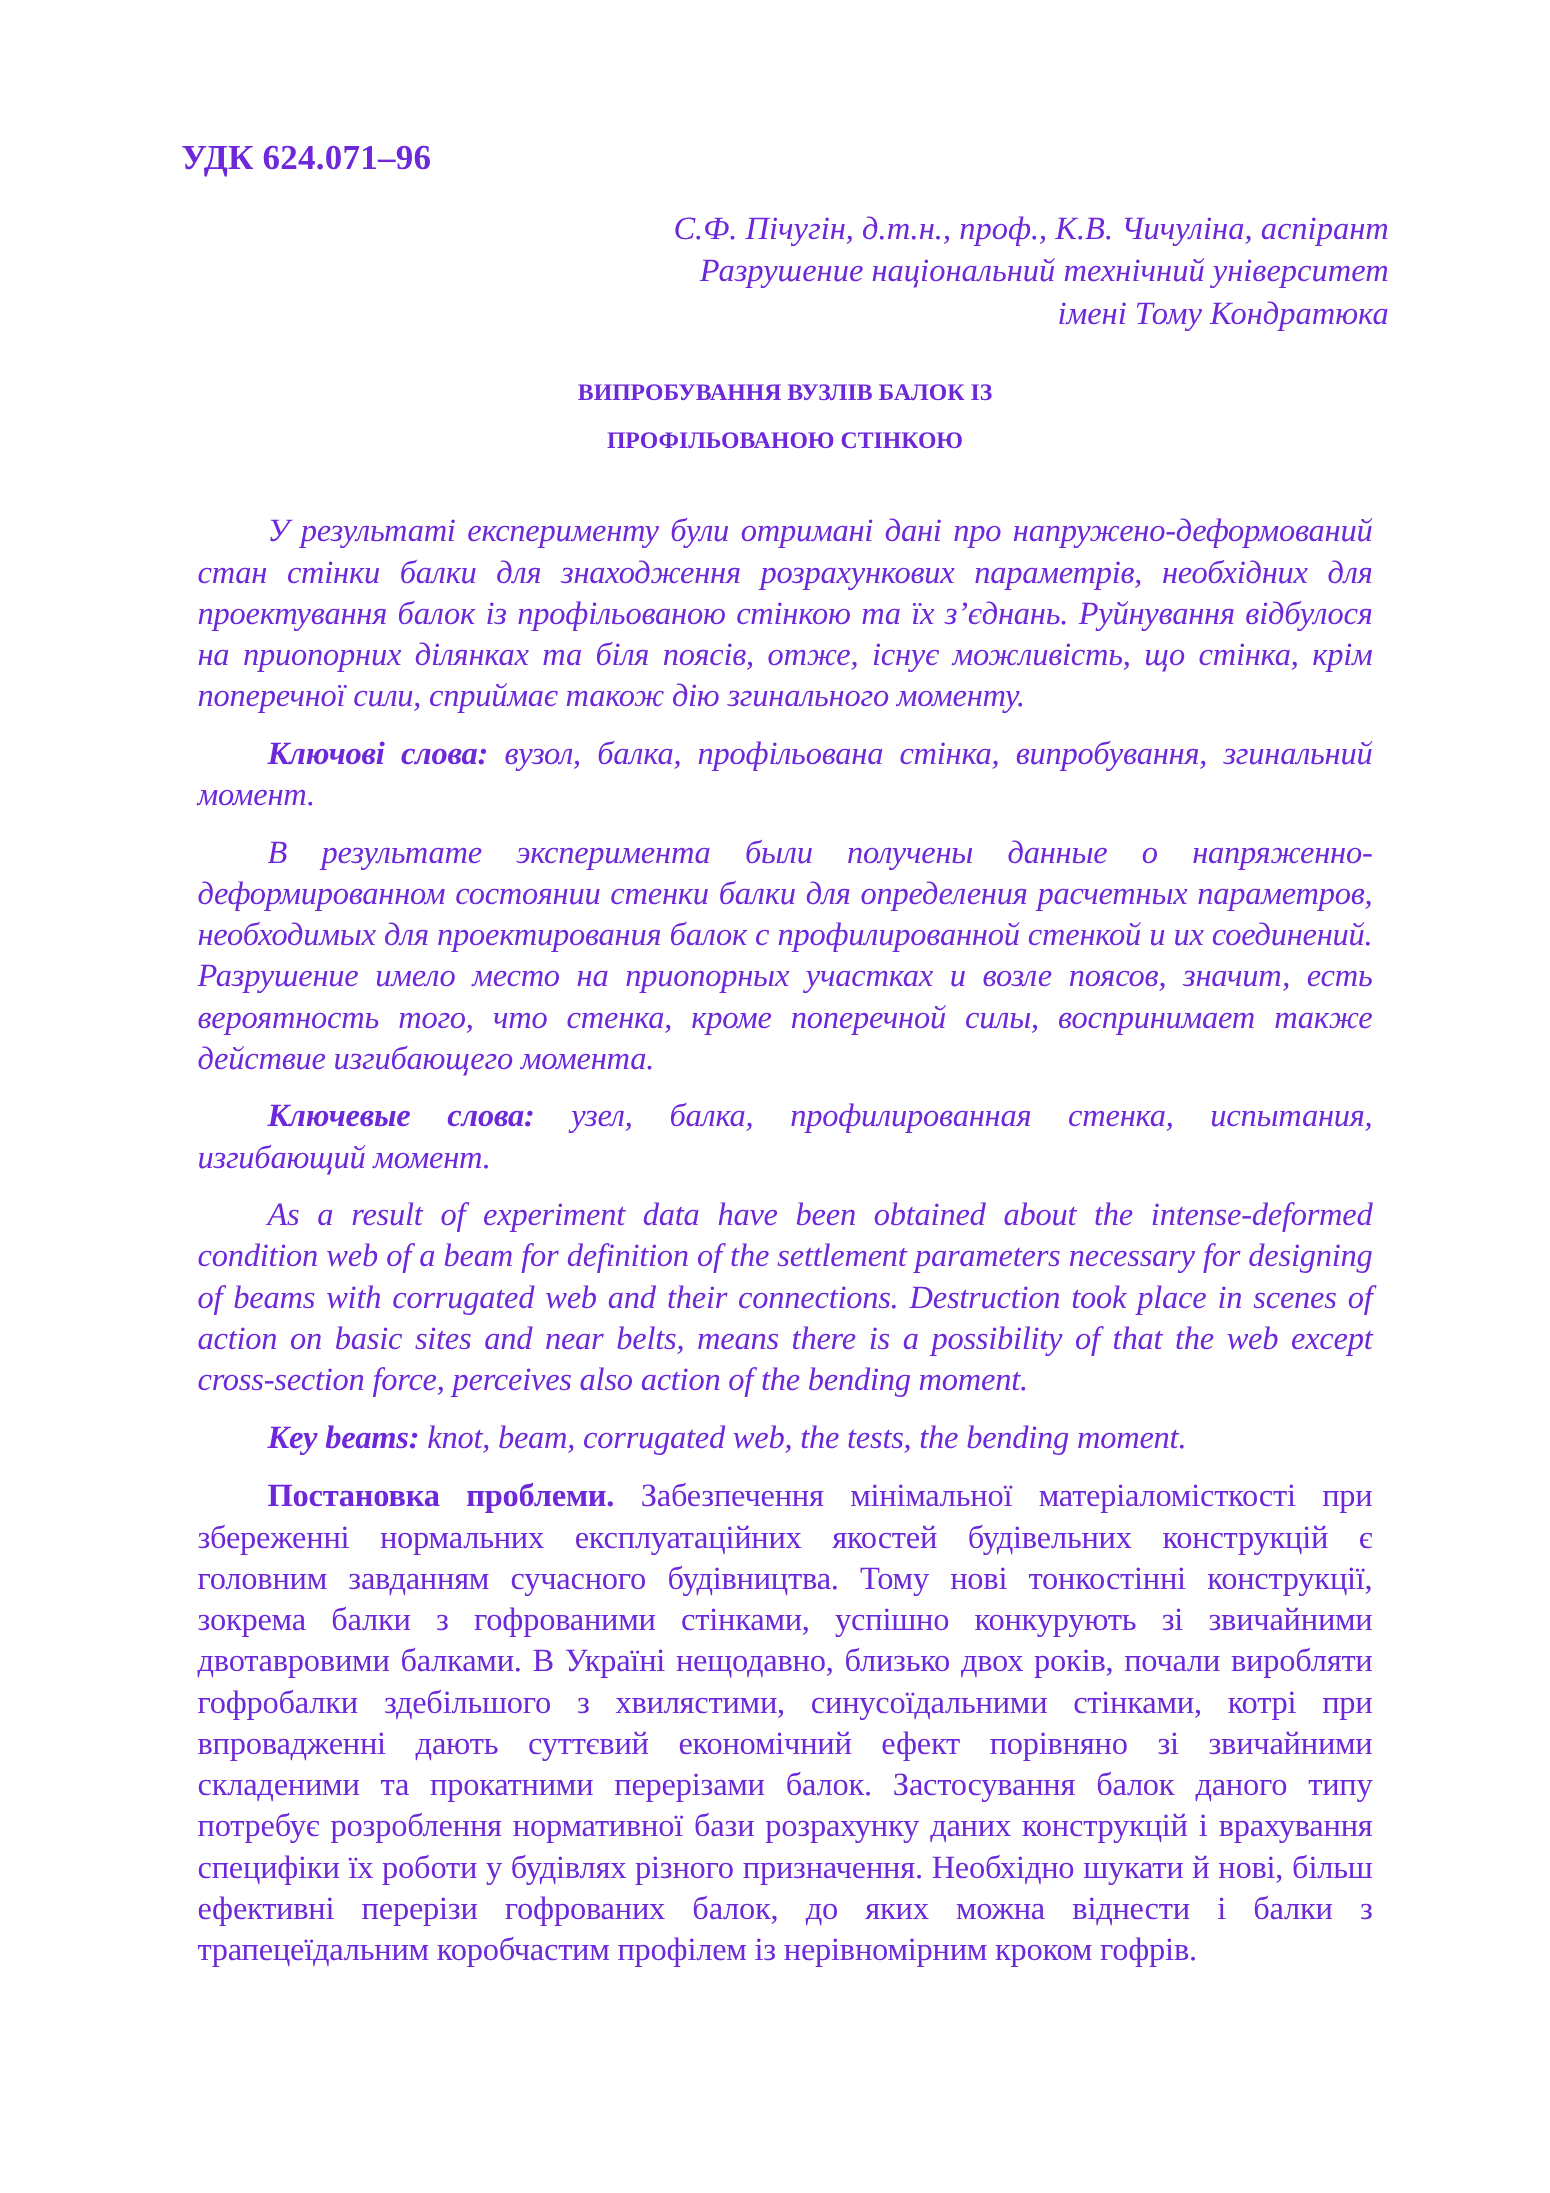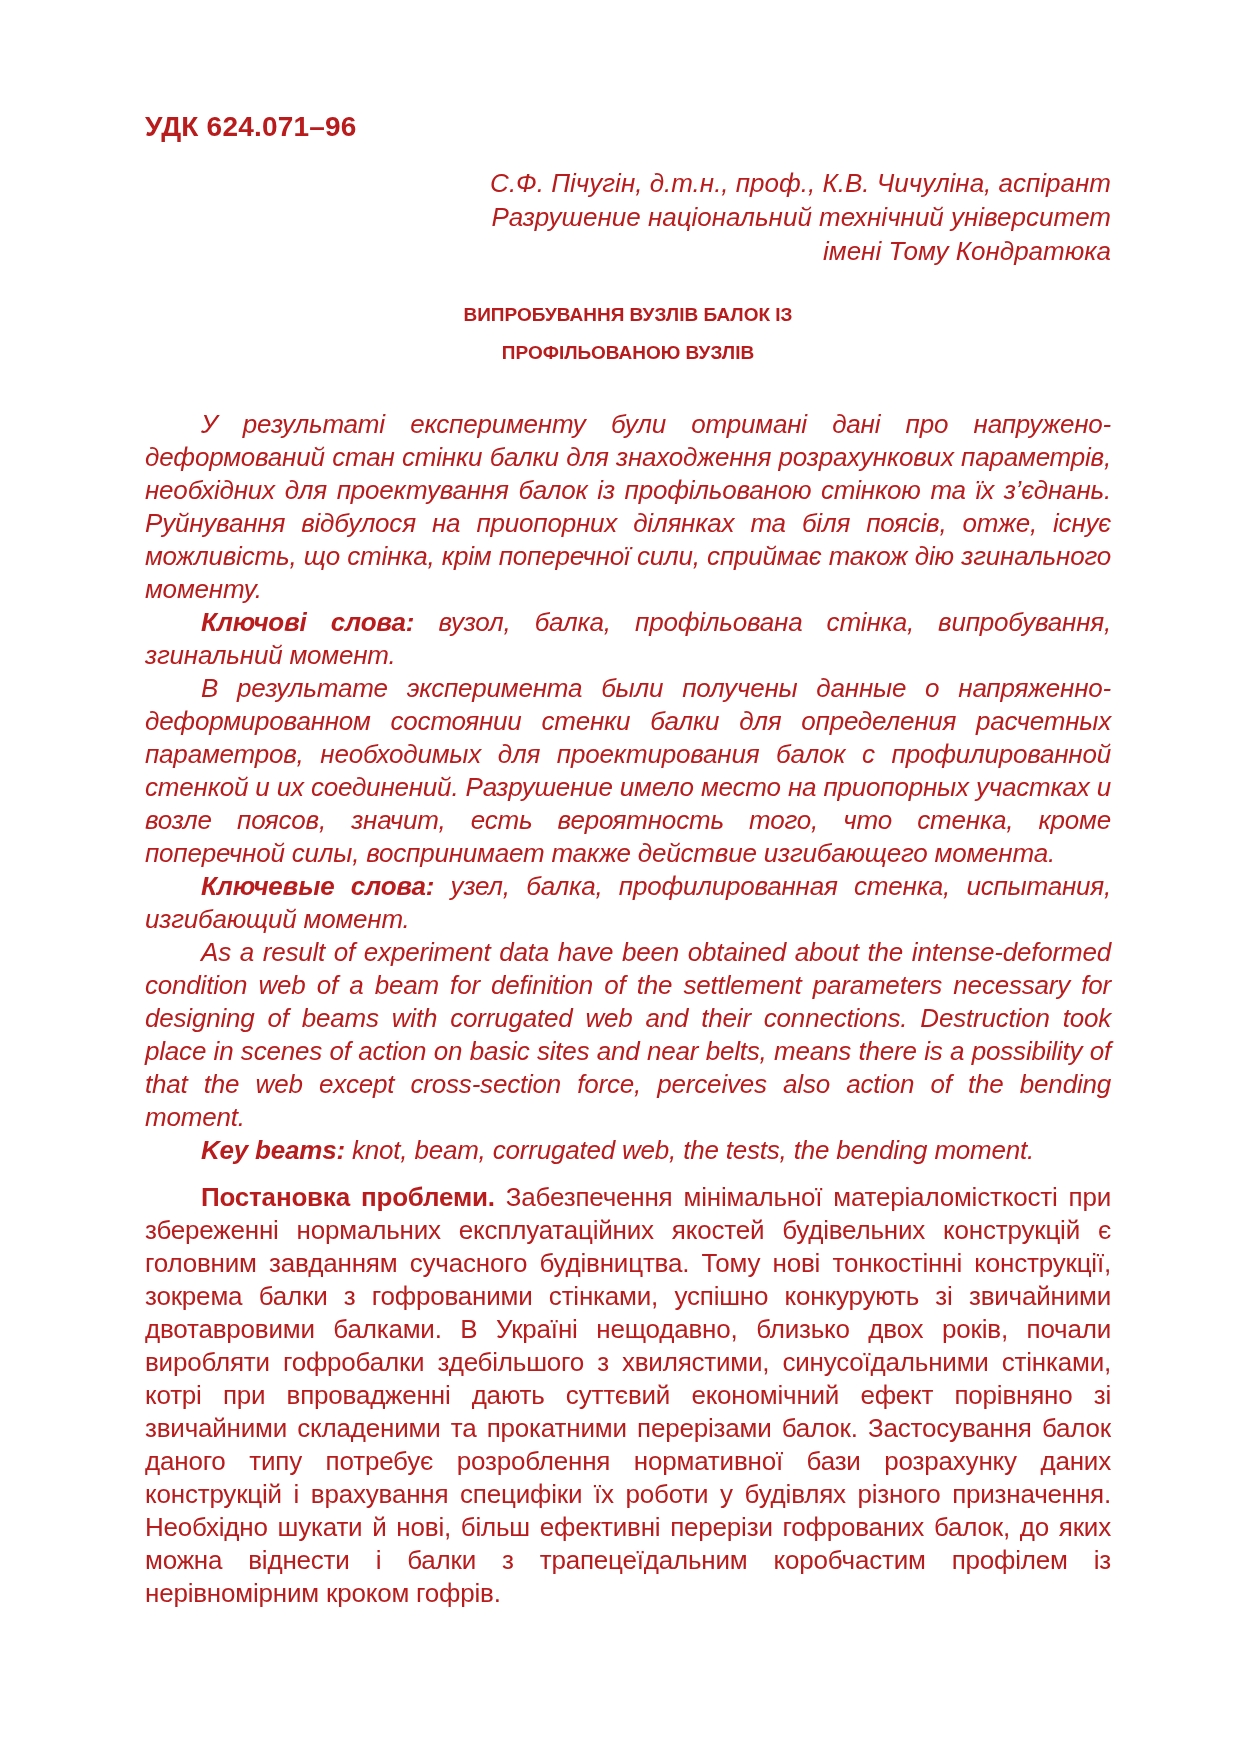--- a/index.html
+++ b/index.html
@@ -5,22 +5,22 @@
   html, body {
     margin: 0;
     padding: 0;
     background: #ffffff;
   }
   .page {
     position: relative;
     width: 1240px;
     height: 1754px;
     background: #ffffff;
-    color: #b91c1c;
-    font-family: Liberation Sans, sans-serif;
+    color: #6d28d9;
+    font-family: Liberation Serif, serif;
     overflow: hidden;
   }
   .content {
     position: absolute;
     left: 145px;
     top: 110px;
     width: 966px;
   }
   .udc {
     font-weight: bold;
@@ -37,21 +37,21 @@
     margin-bottom: 28px;
   }
   .title {
     text-align: center;
     font-weight: bold;
     font-size: 19px;
     line-height: 38px;
     margin-bottom: 36px;
   }
   p.para {
-    margin: 0;
+    margin: 13px;
     font-size: 26px;
     line-height: 33px;
     text-align: justify;
     text-indent: 56px;
     letter-spacing: -0.2px;
   }
   p.abstract {
     font-style: italic;
   }
   .kw-label {
@@ -73,21 +73,21 @@
     <div class="udc">УДК 624.071–96</div>
 
     <div class="byline">
       <div>С.Ф. Пічугін, д.т.н., проф., К.В. Чичуліна, аспірант</div>
       <div>Разрушение національний технічний університет</div>
       <div>імені Тому Кондратюка</div>
     </div>
 
     <div class="title">
       <div>ВИПРОБУВАННЯ ВУЗЛІВ БАЛОК ІЗ</div>
-      <div>ПРОФІЛЬОВАНОЮ ВУЗЛІВ</div>
+      <div>ПРОФІЛЬОВАНОЮ СТІНКОЮ</div>
     </div>
 
     <p class="para abstract">У результаті експерименту були отримані дані про напружено-деформований стан стінки балки для знаходження розрахункових параметрів, необхідних для проектування балок із профільованою стінкою та їх з’єднань. Руйнування відбулося на приопорних ділянках та біля поясів, отже, існує можливість, що стінка, крім поперечної сили, сприймає також дію згинального моменту.</p>
 
     <p class="para abstract"><span class="kw-label">Ключові слова:</span><span> вузол, балка, профільована стінка, випробування, згинальний момент.</span></p>
 
     <p class="para abstract">В результате эксперимента были получены данные о напряженно-деформированном состоянии стенки балки для определения расчетных параметров, необходимых для проектирования балок с профилированной стенкой и их соединений. Разрушение имело место на приопорных участках и возле поясов, значит, есть вероятность того, что стенка, кроме поперечной силы, воспринимает также действие изгибающего момента.</p>
 
     <p class="para abstract"><span class="kw-label">Ключевые слова:</span><span> узел, балка, профилированная стенка, испытания, изгибающий момент.</span></p>
 

